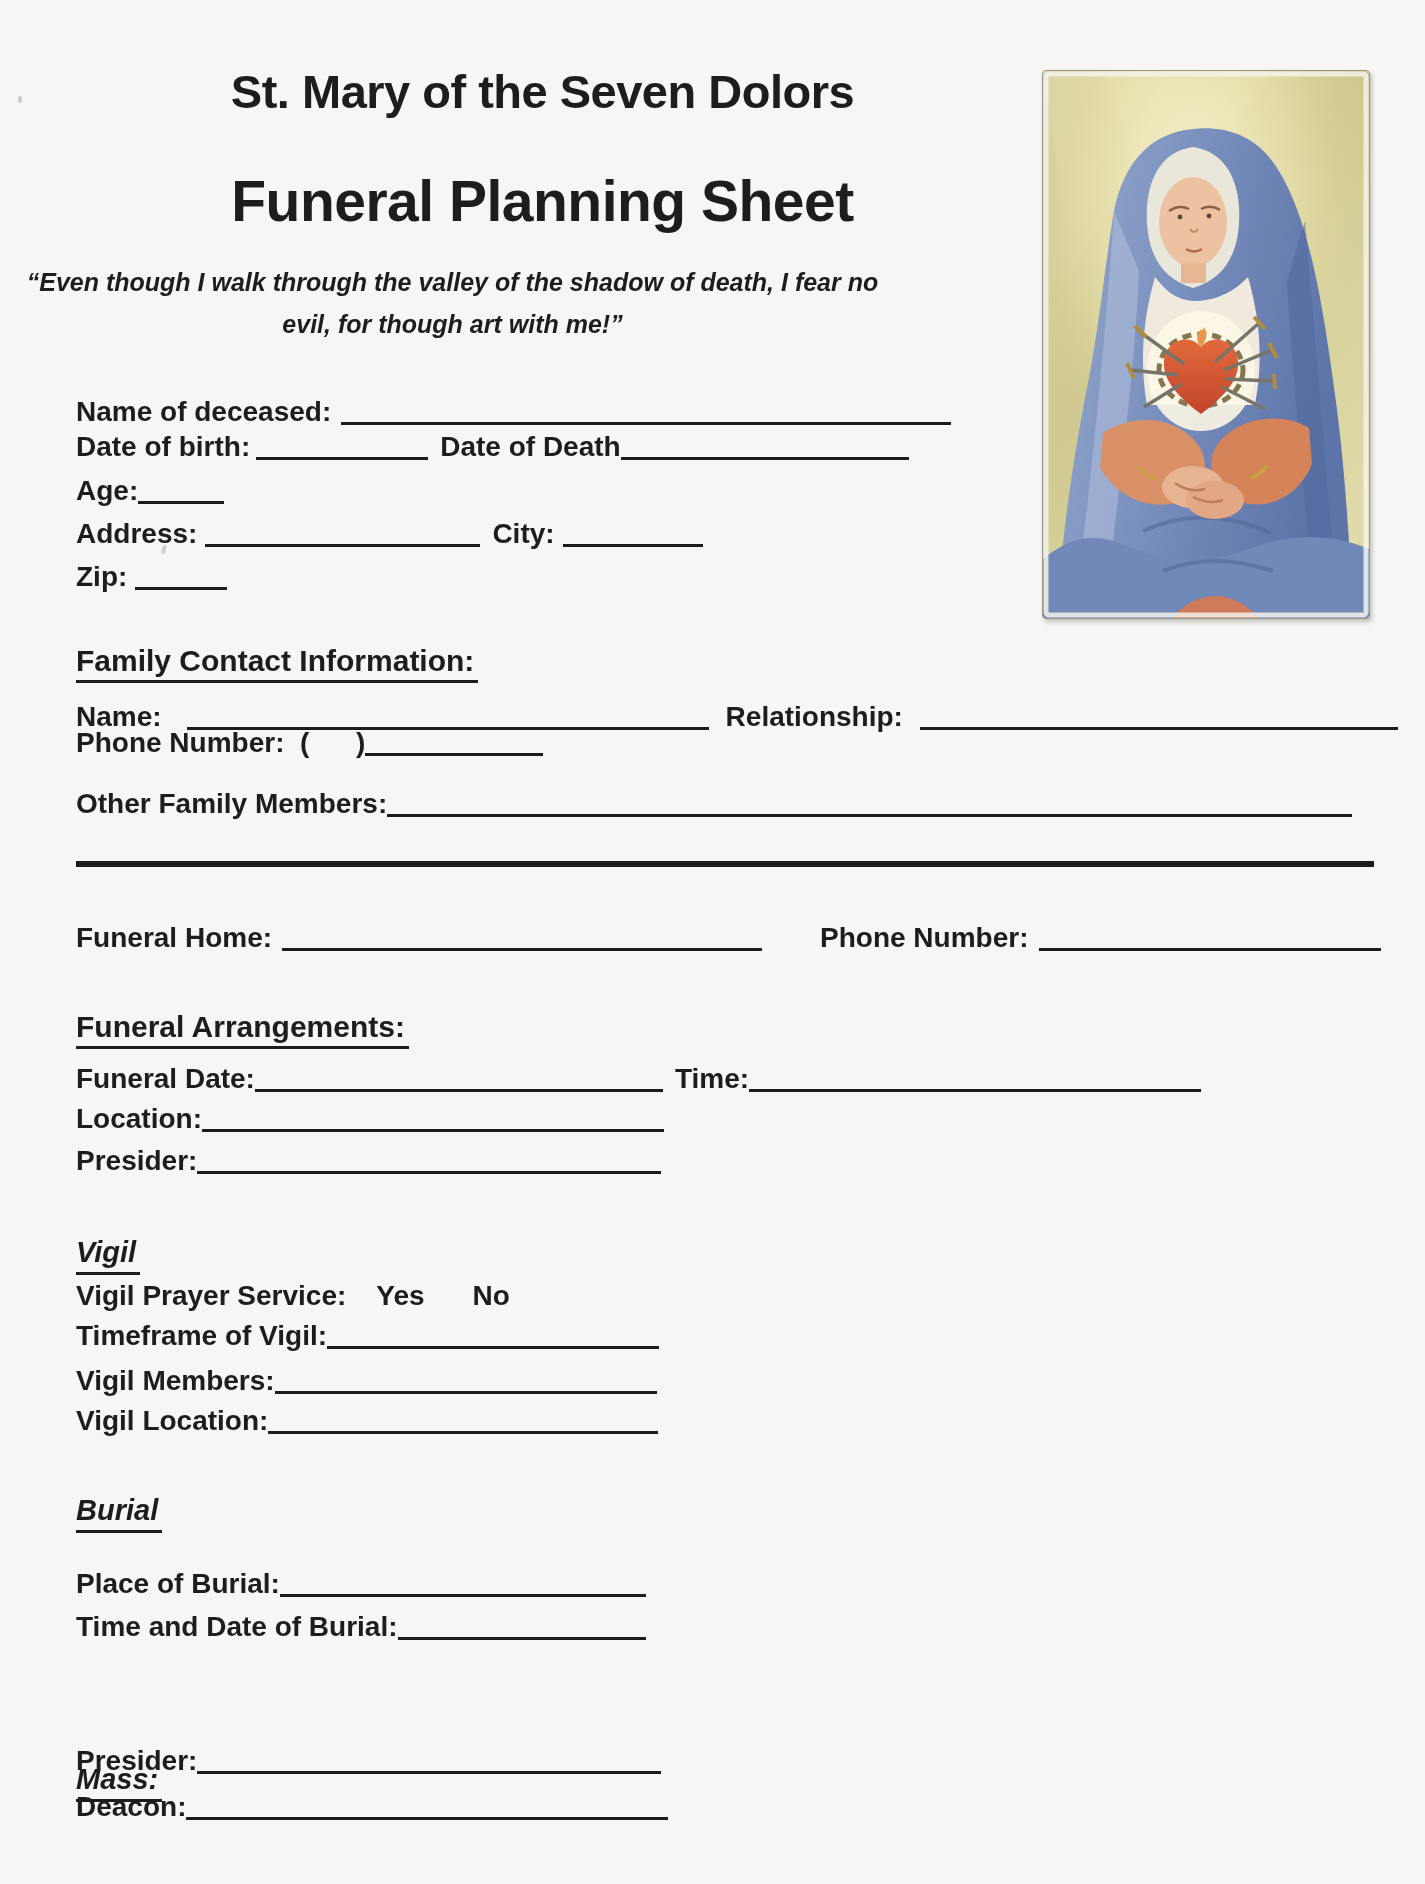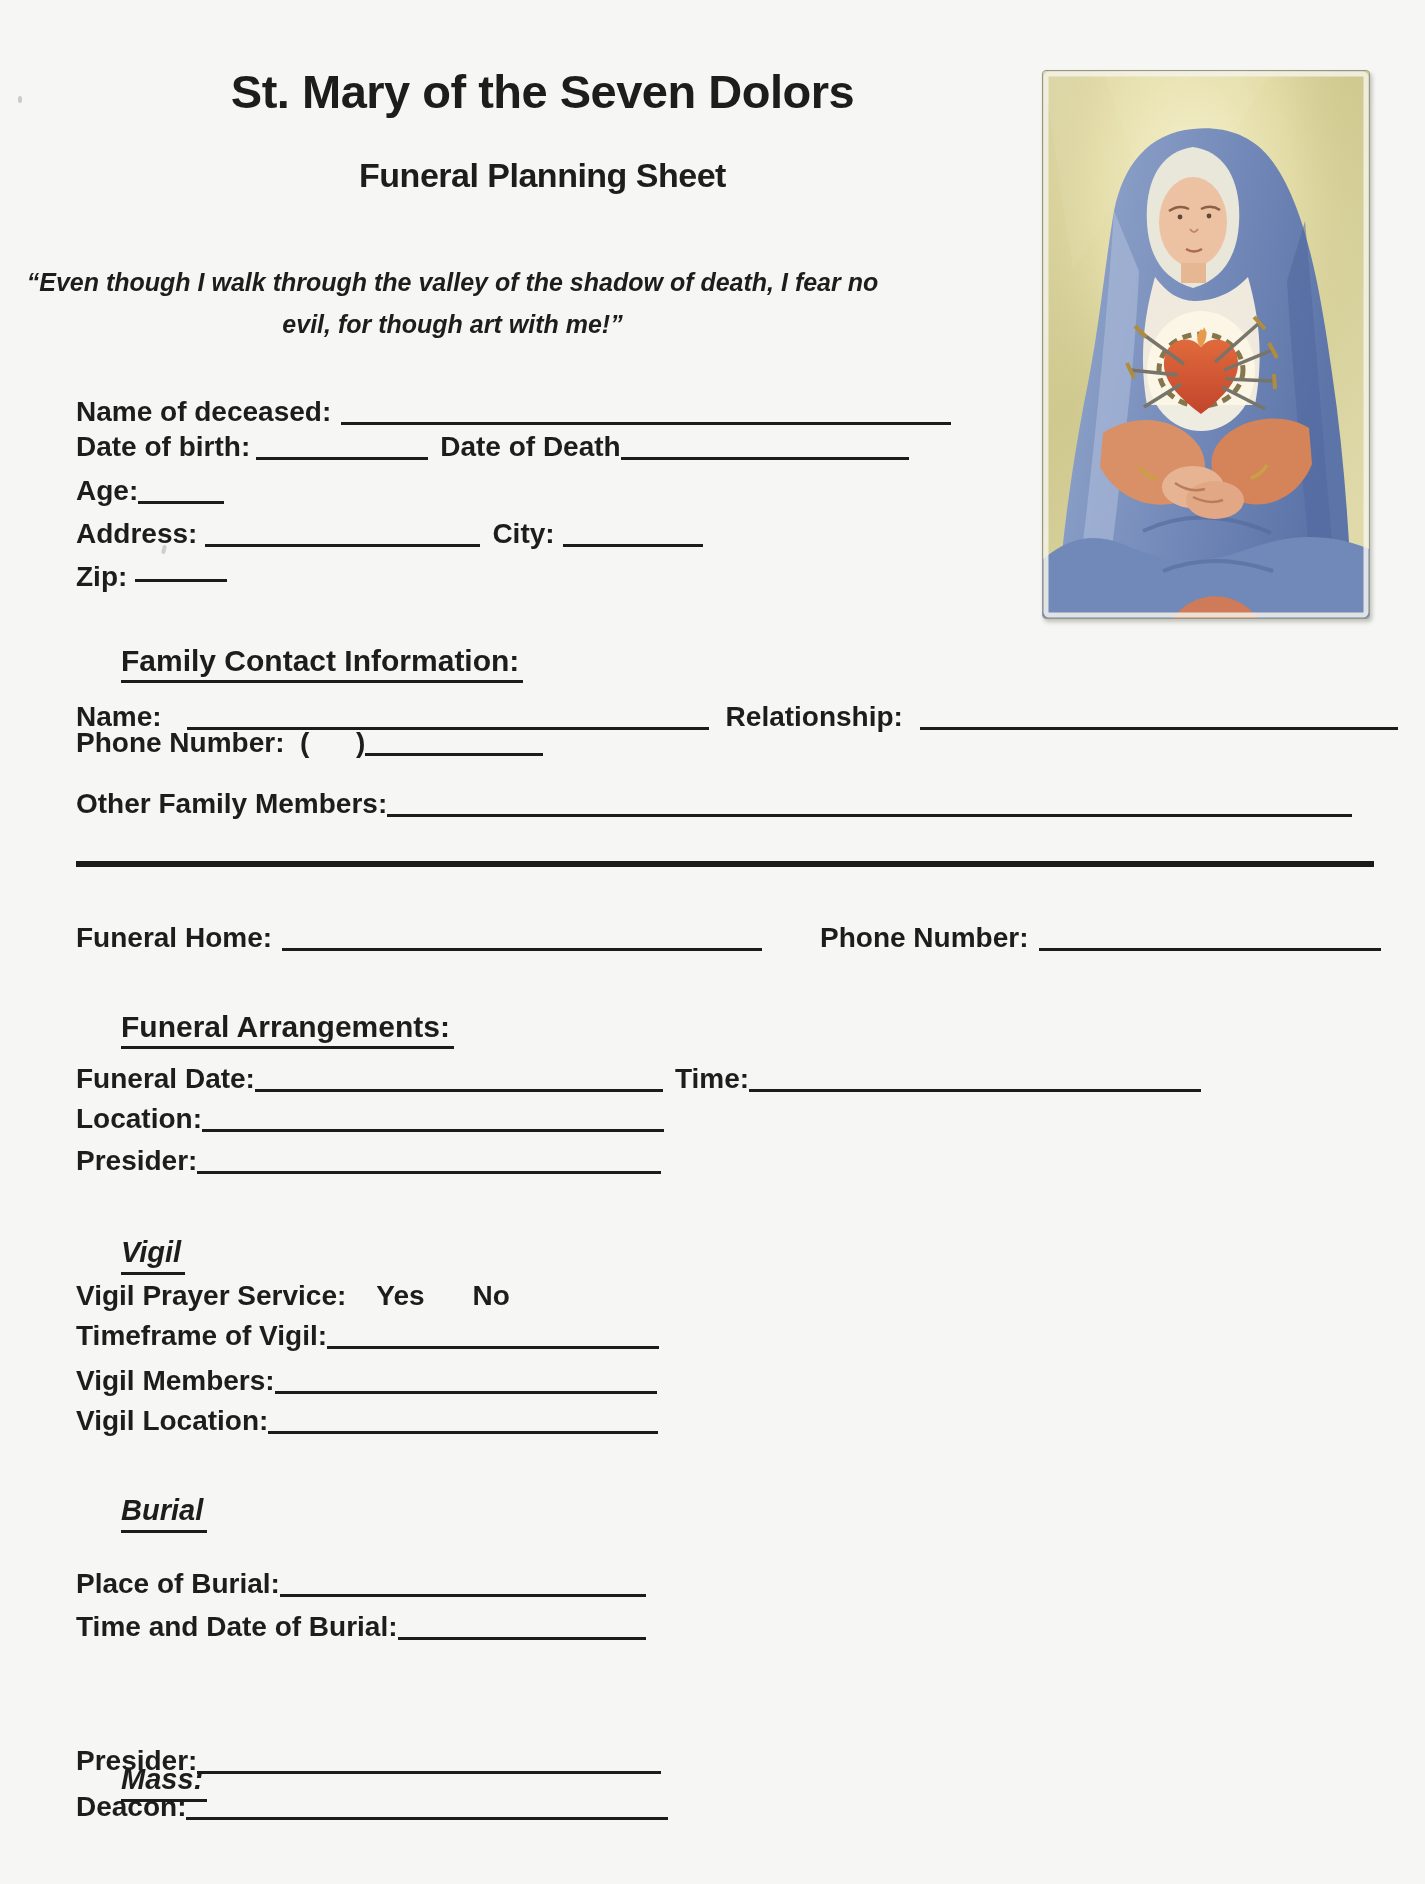--- a/index.html
+++ b/index.html
@@ -23,38 +23,38 @@
   .lbl { display:inline-block; }
   .pre { white-space:pre; }
   .fill {
     display:inline-block; border-bottom:3px solid #1c1c1c;
     margin-bottom:3px; height:10px;
   }
   .heading {
     position:absolute; left:76px; font-weight:bold; font-size:30px;
     line-height:1.1; white-space:nowrap;
   }
-  .hline { display:inline-block; border-bottom:3px solid #1c1c1c; padding:0 4px 3px 0;margin-left:45px; }
+  .hline { display:inline-block; border-bottom:3px solid #1c1c1c; padding:0 4px 3px 0; }
   .subhead { font-style:italic; font-size:29px; }
   .divider { position:absolute; background:#1b1b1b; }
   .holy-card {
     position:absolute; left:1042px; top:70px; width:326px; height:547px;
     border:1px solid #97948a; border-radius:4px; overflow:hidden;
     box-shadow:2px 3px 4px rgba(90,88,75,.35); background:#d8d2a0;
   }
   .holy-card svg { display:block; width:100%; height:100%; }
   .speck { position:absolute; background:#9d9d99; border-radius:50%; }
 </style>
 </head>
 <body>
 
 <div class="page">
 
   <div class="title" style="top:64px;">St. Mary of the Seven Dolors</div>
-  <div class="title" style="top:156px; font-size:34px;">Funeral Planning Sheet</div>
+  <div class="title" style="top:168px; font-size:57px;">Funeral Planning Sheet</div>
   <div class="quote" style="top:310px;">evil, for though art with me!”</div>
   <div class="quote" style="top:268px;">“Even though I walk through the valley of the shadow of death, I fear no</div>
 
   <div class="holy-card">
     <svg viewBox="0 0 326 547" role="img" aria-label="Our Lady of Sorrows">
       <defs>
         <linearGradient id="bg" x1="0" y1="0" x2="0.7" y2="1">
           <stop offset="0" stop-color="#d9d2a0"></stop>
           <stop offset="0.45" stop-color="#cfc98f"></stop>
           <stop offset="1" stop-color="#e0daab"></stop>
@@ -155,21 +155,21 @@
     <span class="fill" style="width:86px;"></span>
   </div>
 
   <div class="row" style="top:518px;">
     <span class="lbl">Address:</span>
     <span class="fill" style="width:275px; margin-left:8px;"></span>
     <span class="lbl" style="margin-left:12px;">City:</span>
     <span class="fill" style="width:140px; margin-left:8px;"></span>
   </div>
 
-  <div class="row" style="top:561px;align-items:center;">
+  <div class="row" style="top:561px;">
     <span class="lbl">Zip:</span>
     <span class="fill" style="width:92px; margin-left:8px;"></span>
   </div>
 
   <div class="heading" style="top:644px;">
     <span class="hline">Family Contact Information:</span>
   </div>
 
   <div class="row" style="top:701px;gap:17px;">
     <span class="lbl">Name:</span>

